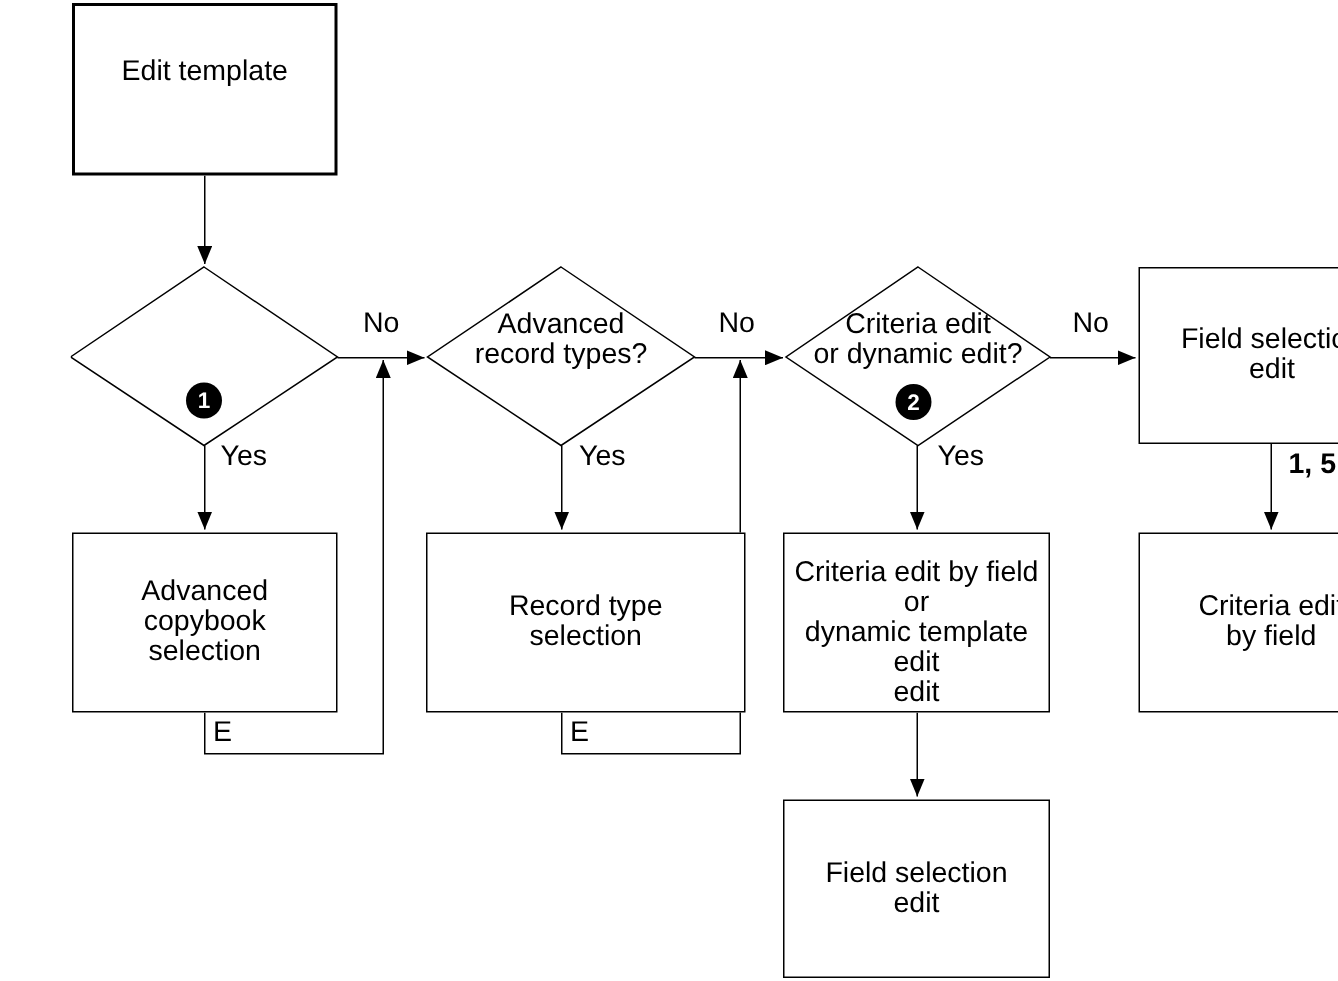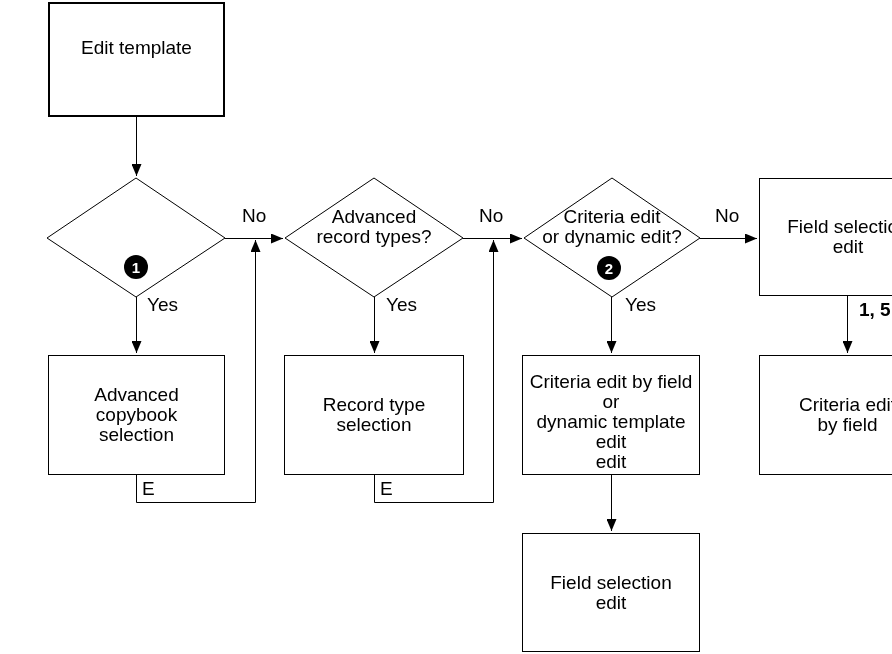--- a/index.html
+++ b/index.html
@@ -97,21 +97,21 @@
 
   <div class="box start" style="left:1px; top:2px; width:177px; height:115px;">Edit template</div>
 
   <div class="box" style="left:712px; top:178px; width:178px; height:118px;">Field selection
 edit</div>
 
   <div class="box" style="left:1px; top:355px; width:177px; height:120px;">Advanced
 copybook
 selection</div>
 
-  <div class="box" style="left:237px; top:355px; width:180px; height:120px;">Record type
+  <div class="box" style="left:237px; top:355px; width:213px; height:120px;">Record type
 selection</div>
 
   <div class="box pad-down" style="left:475px; top:355px; width:178px; height:120px;">Criteria edit by field
 or
 dynamic template edit
 edit</div>
 
   <div class="box" style="left:712px; top:355px; width:177px; height:120px;">Criteria edit
 by field</div>
 

